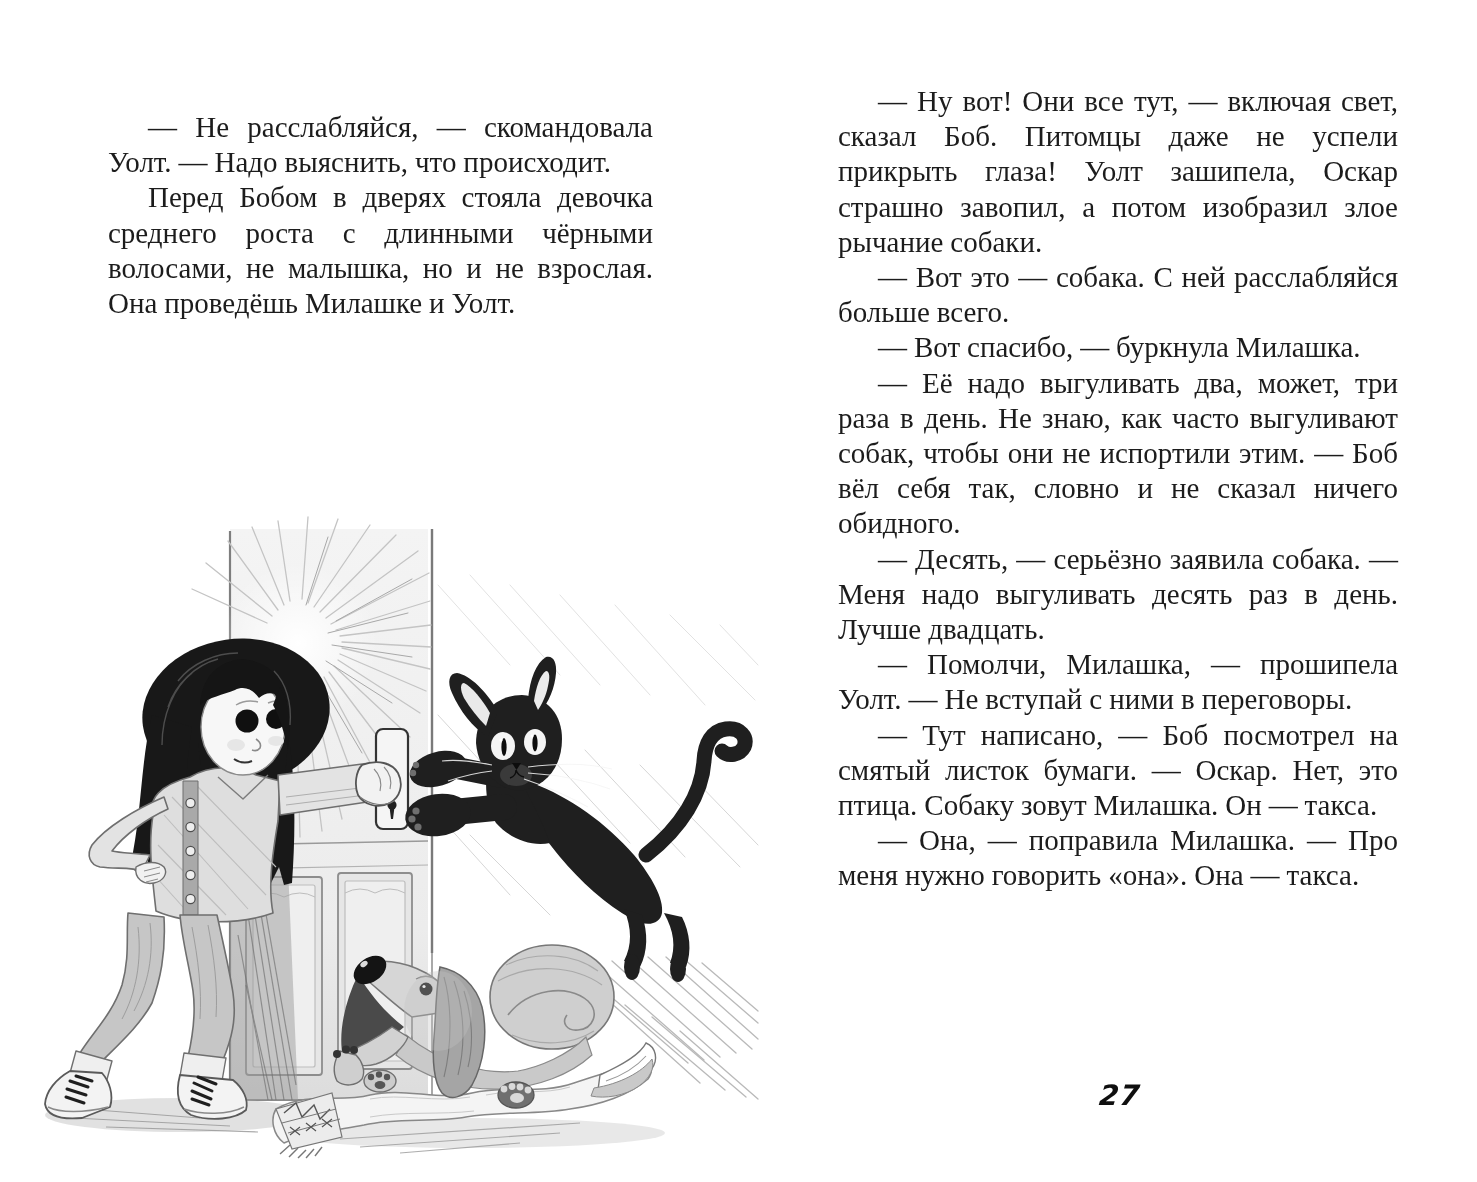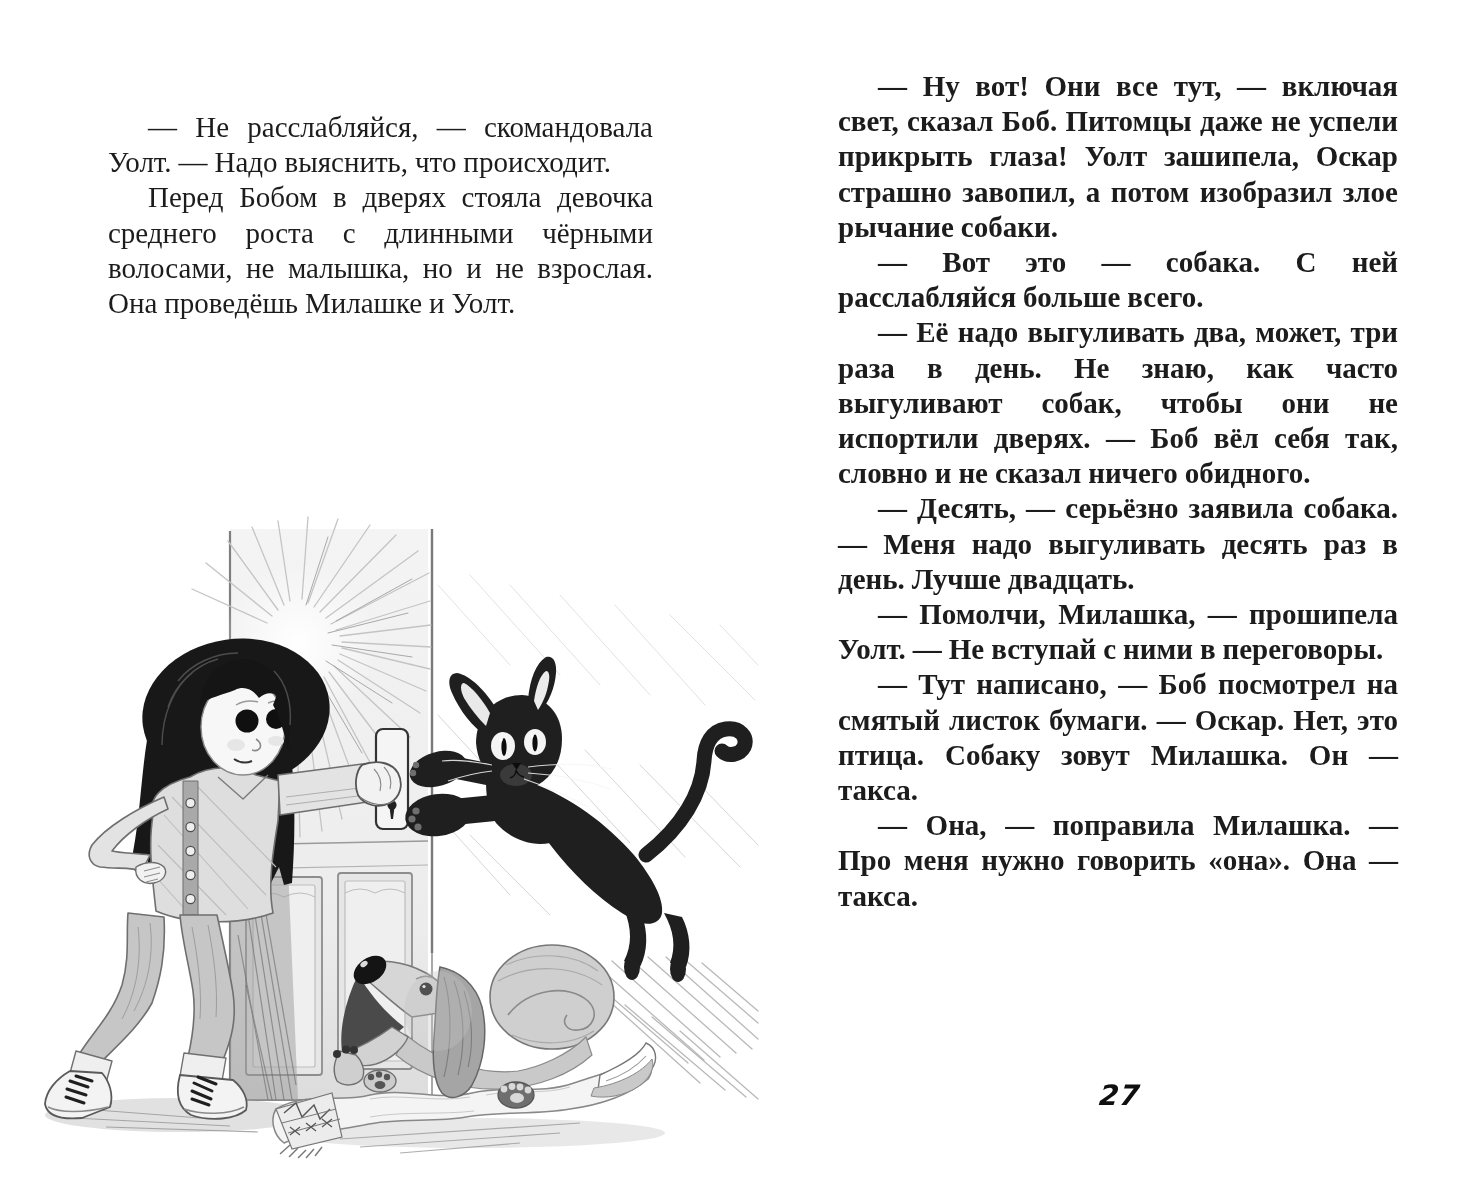--- a/index.html
+++ b/index.html
@@ -3,40 +3,41 @@
 <meta charset="utf-8">
 <style>
   html,body{margin:0;padding:0;background:#ffffff;}
   body{
     position:relative;width:1477px;height:1182px;overflow:hidden;
     font-family:"Liberation Serif","DejaVu Serif",serif;color:#1c1c1c;
   }
   .text-col{position:absolute;text-align:justify;font-size:29px;line-height:35.2px;word-spacing:-0.3px;}
   .text-col p{margin:0;text-indent:40px;}
   #left-col{left:108px;top:86px;width:545px;margin-top:24px;}
-  #right-col{left:838px;top:69px;width:560px;font-weight:bold;}
+  #right-col{left:838px;top:84px;width:560px;}
   #page-num{
     position:absolute;left:1090px;top:1079px;width:60px;text-align:center;
     font-family:"DejaVu Sans",sans-serif;font-weight:bold;font-style:italic;
     font-size:28px;color:#0f0f0f;transform:skewX(-6deg);letter-spacing:1px;
   }
   #illus{position:absolute;left:40px;top:515px;width:720px;height:652px;}
 </style>
 </head>
 <body>
 
 <div id="left-col" class="text-col">
   <p>— Не расслабляйся, — скомандовала Уолт. — Надо выяснить, что происходит.</p>
   <p>Перед Бобом в дверях стояла девочка среднего роста с длинными чёрными волосами, не малышка, но и не взрослая. Она проведёшь Милашке и Уолт.</p>
 </div>
 
 <div id="right-col" class="text-col">
   <p>— Ну вот! Они все тут, — включая свет, сказал Боб. Питомцы даже не успели прикрыть глаза! Уолт зашипела, Оскар страшно завопил, а потом изобразил злое рычание собаки.</p>
   <p>— Вот это — собака. С ней расслабляйся больше всего.</p>
-  <p>— Её надо выгуливать два, может, три раза в день. Не знаю, как часто выгуливают собак, чтобы они не испортили дверях. — Боб вёл себя так, словно и не сказал ничего обидного.</p>
+  <p>— Вот спасибо, — буркнула Милашка.</p>
+  <p>— Её надо выгуливать два, может, три раза в день. Не знаю, как часто выгуливают собак, чтобы они не испортили этим. — Боб вёл себя так, словно и не сказал ничего обидного.</p>
   <p>— Десять, — серьёзно заявила собака. — Меня надо выгуливать десять раз в день. Лучше двадцать.</p>
   <p>— Помолчи, Милашка, — прошипела Уолт. — Не вступай с ними в переговоры.</p>
   <p>— Тут написано, — Боб посмотрел на смятый листок бумаги. — Оскар. Нет, это птица. Собаку зовут Милашка. Он — такса.</p>
   <p>— Она, — поправила Милашка. — Про меня нужно говорить «она». Она — такса.</p>
 </div>
 
 <div id="page-num">27</div>
 
 <svg id="illus" viewBox="0 0 720 652" role="img" aria-label="Карандашная иллюстрация: девочка с длинными чёрными волосами тянется к дверной ручке, чёрная кошка прыгает у двери, такса пригнулась на смятом коврике.">
   <defs>

